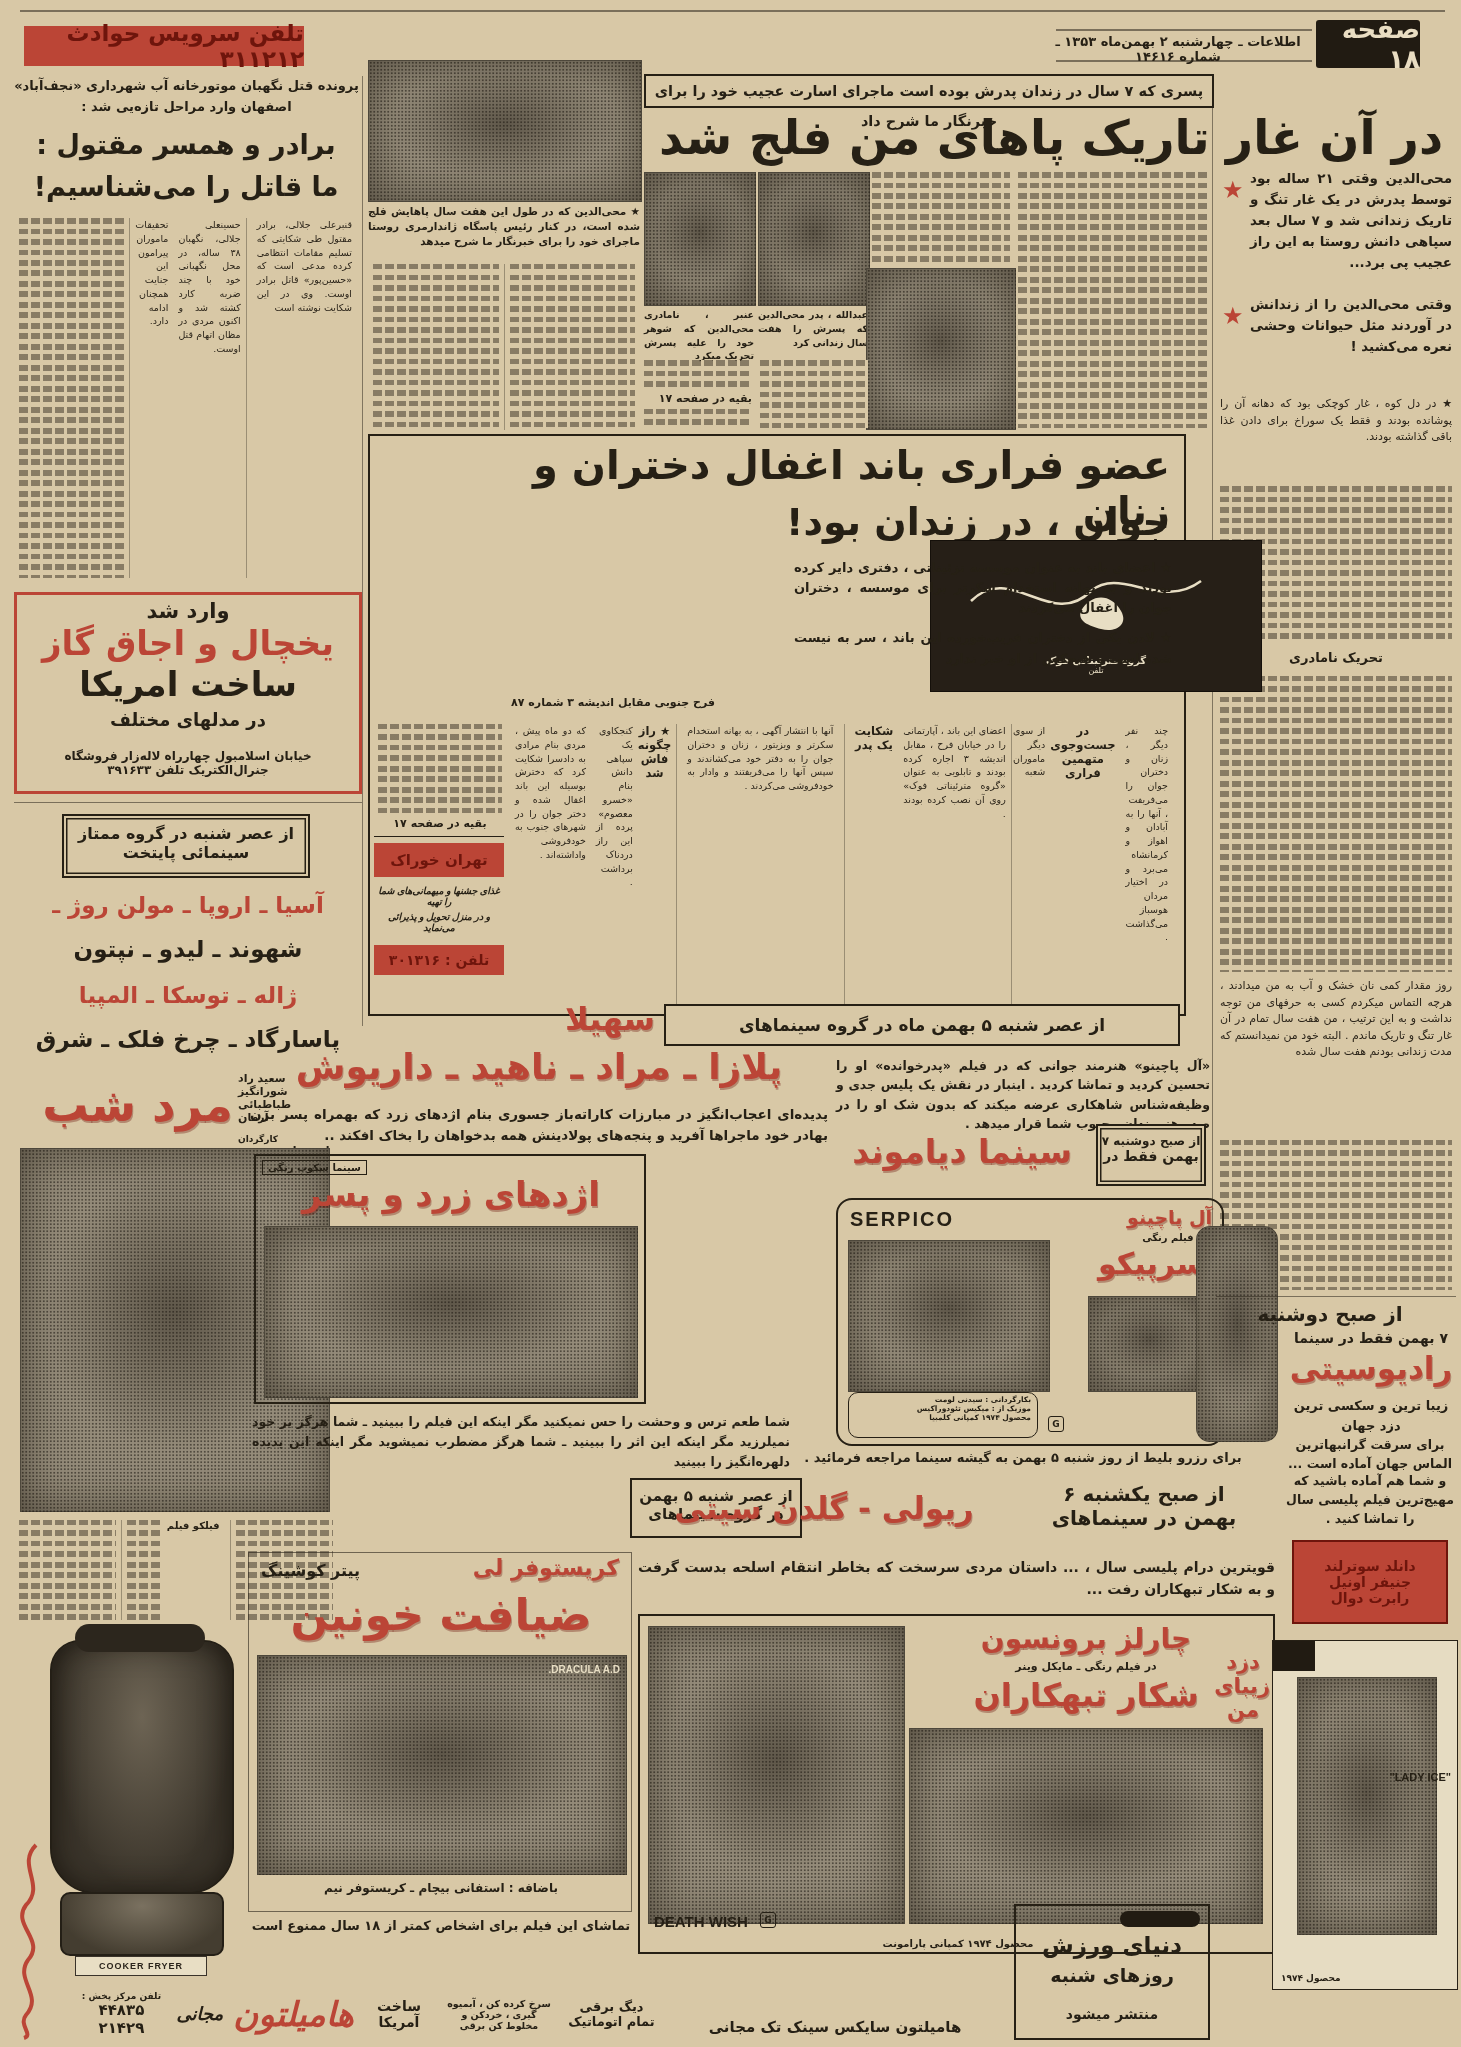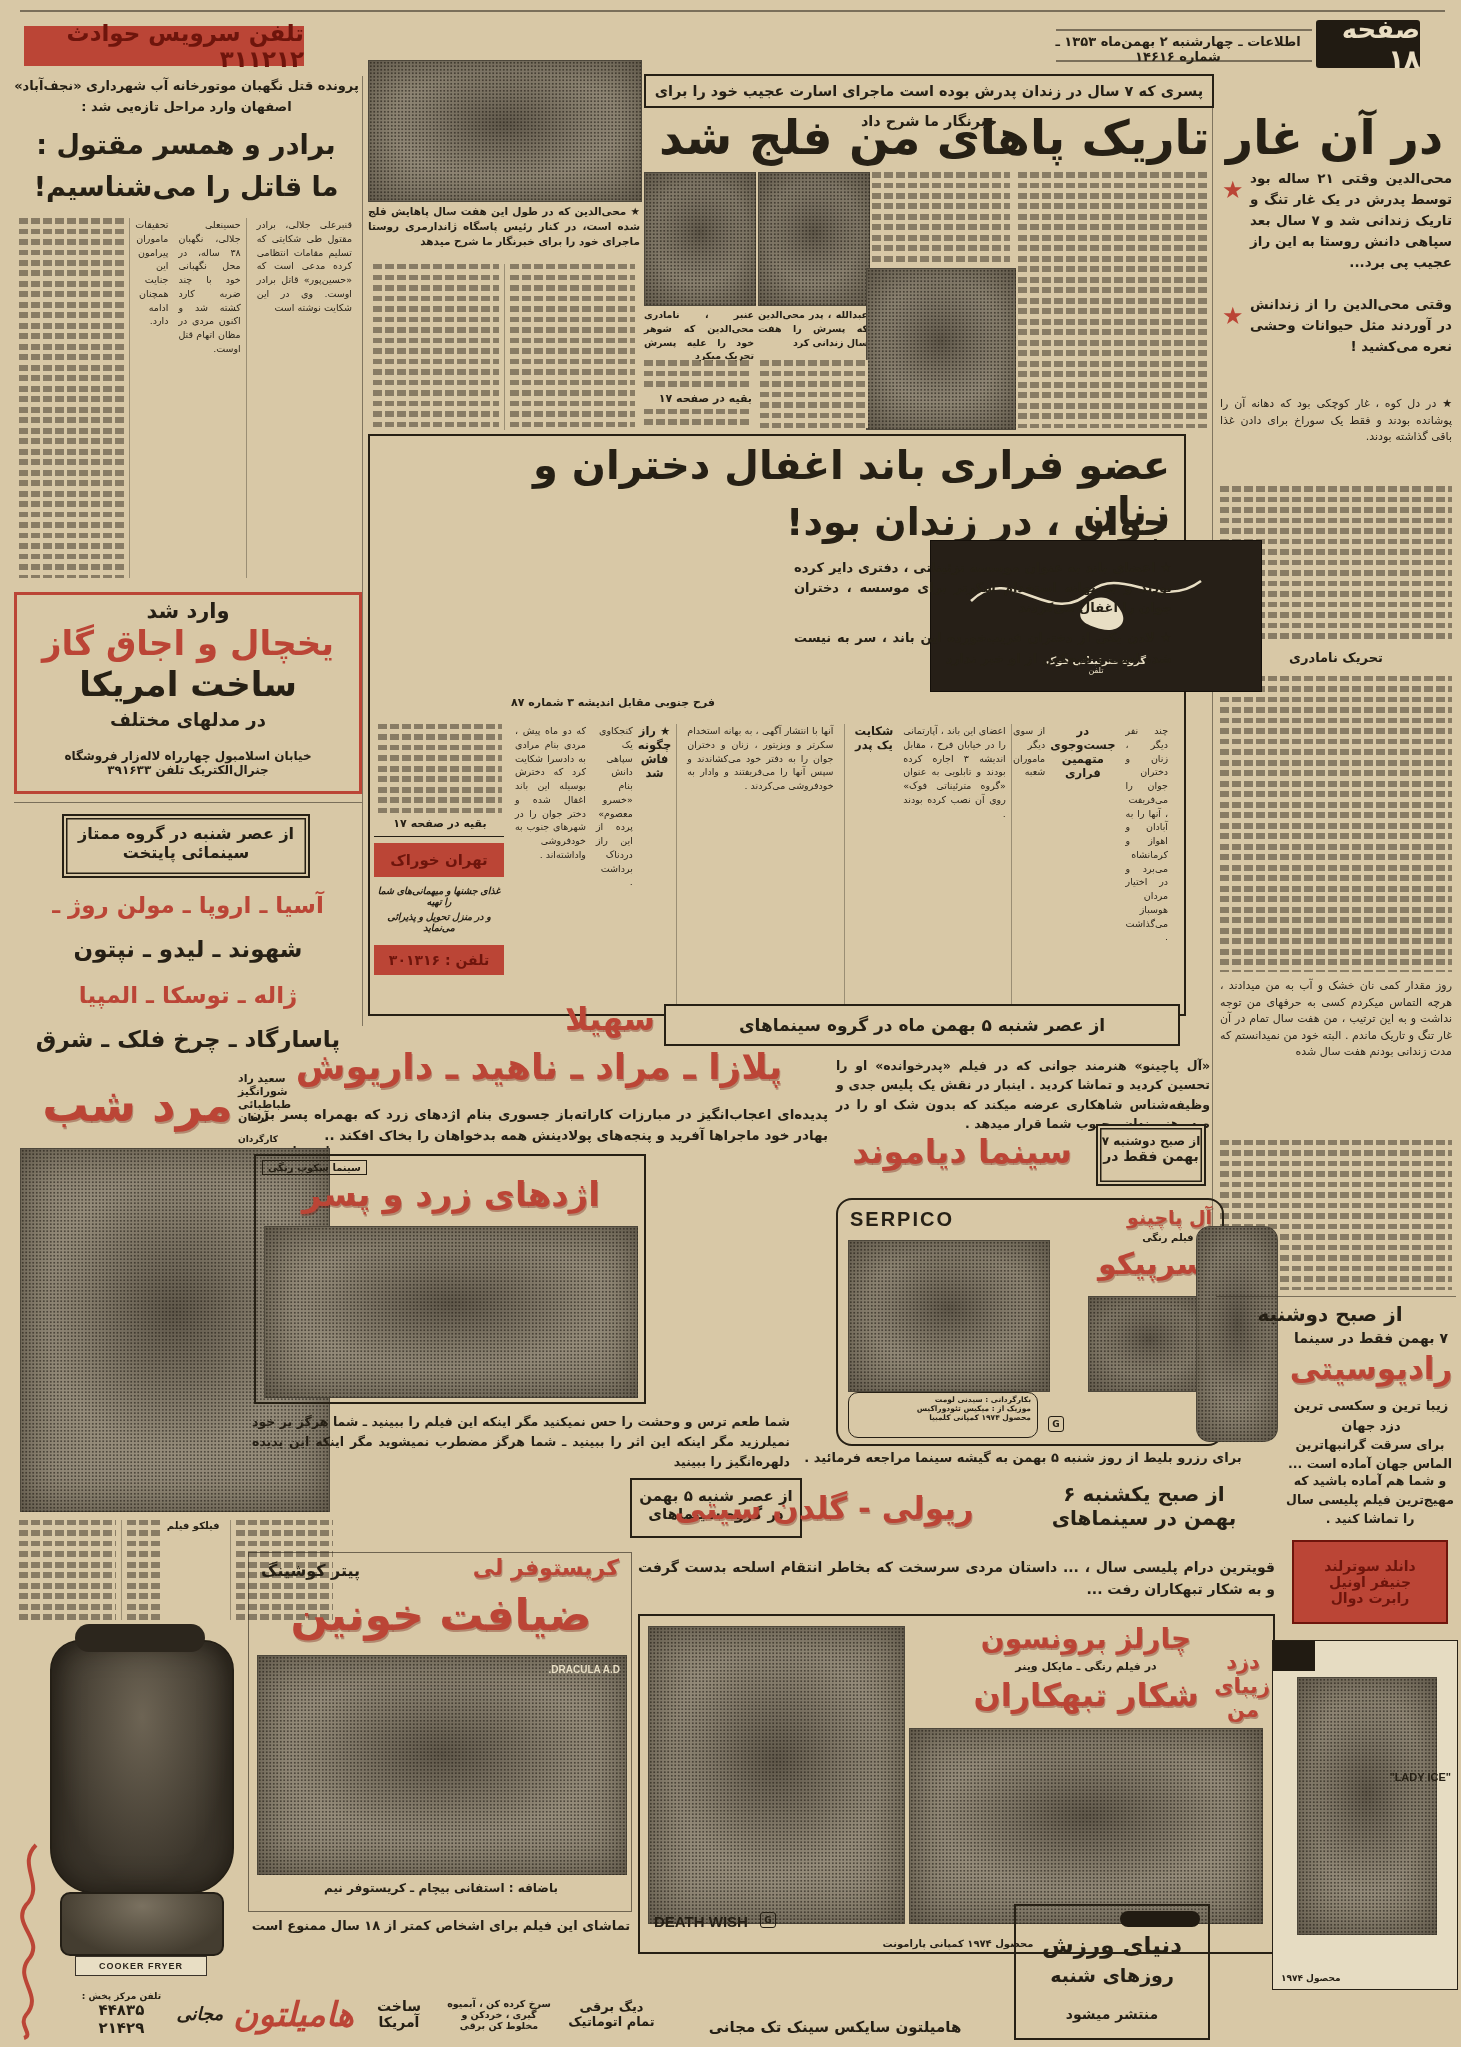--- a/index.html
+++ b/index.html
@@ -50,21 +50,21 @@
     display:flex;align-items:center;justify-content:center;border-radius:3px;
   }
   .redbox{background:var(--red);color:var(--red-dark);font-weight:bold;display:flex;align-items:center;justify-content:center;}
   .boxed{border:2px solid var(--ink);background:var(--paper);}
   .boxed2{border:2px solid var(--ink);box-shadow:inset 0 0 0 2px var(--paper), inset 0 0 0 3.5px var(--ink);background:var(--paper);}
   .brush{font-weight:800;color:var(--red);text-shadow:1px 1.5px 0 rgba(110,21,12,.35);}
   .latin{font-family:"Liberation Sans",sans-serif;}
   .star{color:var(--red);font-size:24px;line-height:1;}
   .gcirc{display:inline-block;width:14px;height:14px;border:1.5px solid var(--ink);border-radius:3px;font-size:9px;line-height:14px;text-align:center;font-weight:bold;}
   .vr{background:rgba(40,33,24,.5);width:1px;}
-  .script{font-family:Liberation Sans, sans-serif;font-style:italic;font-weight:bold;}
+  .script{font-family:Liberation Serif, serif;font-style:italic;font-weight:bold;}
 </style>
 </head>
 <body>
 
 <div id="paper">
 
   <div class="abs hairline" style="left:20px;top:10px;width:1425px;height:2px"></div>
   <div class="abs badge-page" style="left:1316px;top:20px;width:104px;height:48px">صفحه ۱۸</div>
   <div class="abs hairline" style="left:1056px;top:29px;width:256px;height:2px"></div>
   <div class="abs b ctr" style="left:1040px;top:34px;width:276px;font-size:13px">اطلاعات ـ چهارشنبه ۲ بهمن‌ماه ۱۳۵۳ ـ شماره ۱۴۶۱۶</div>

